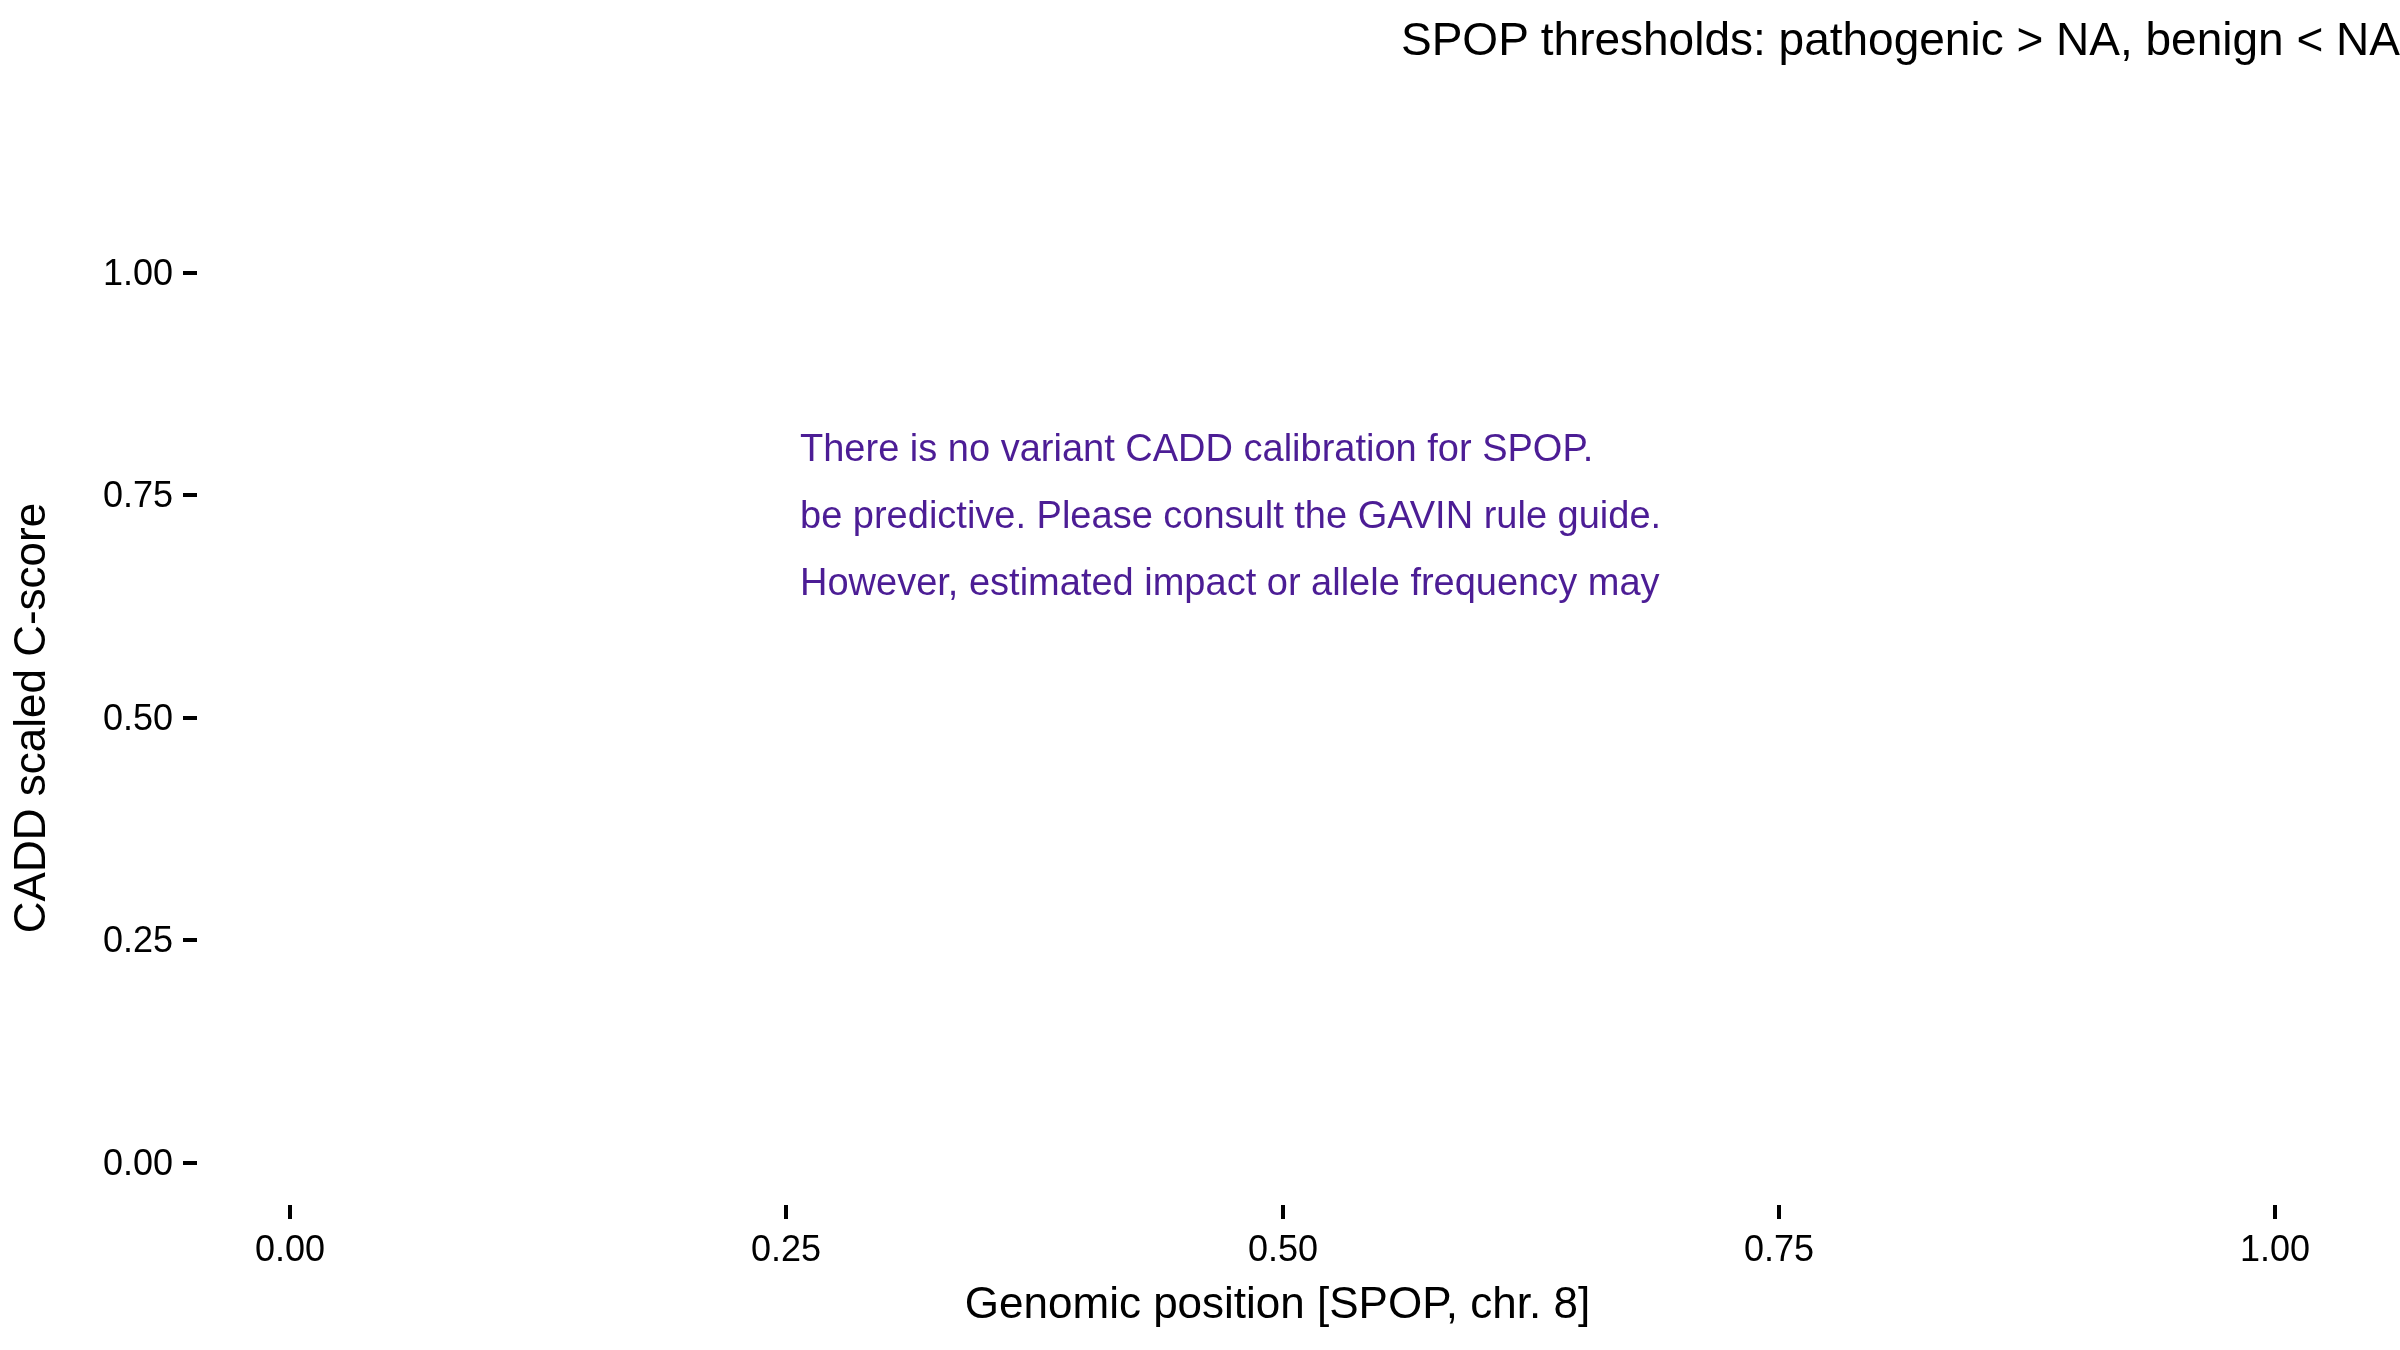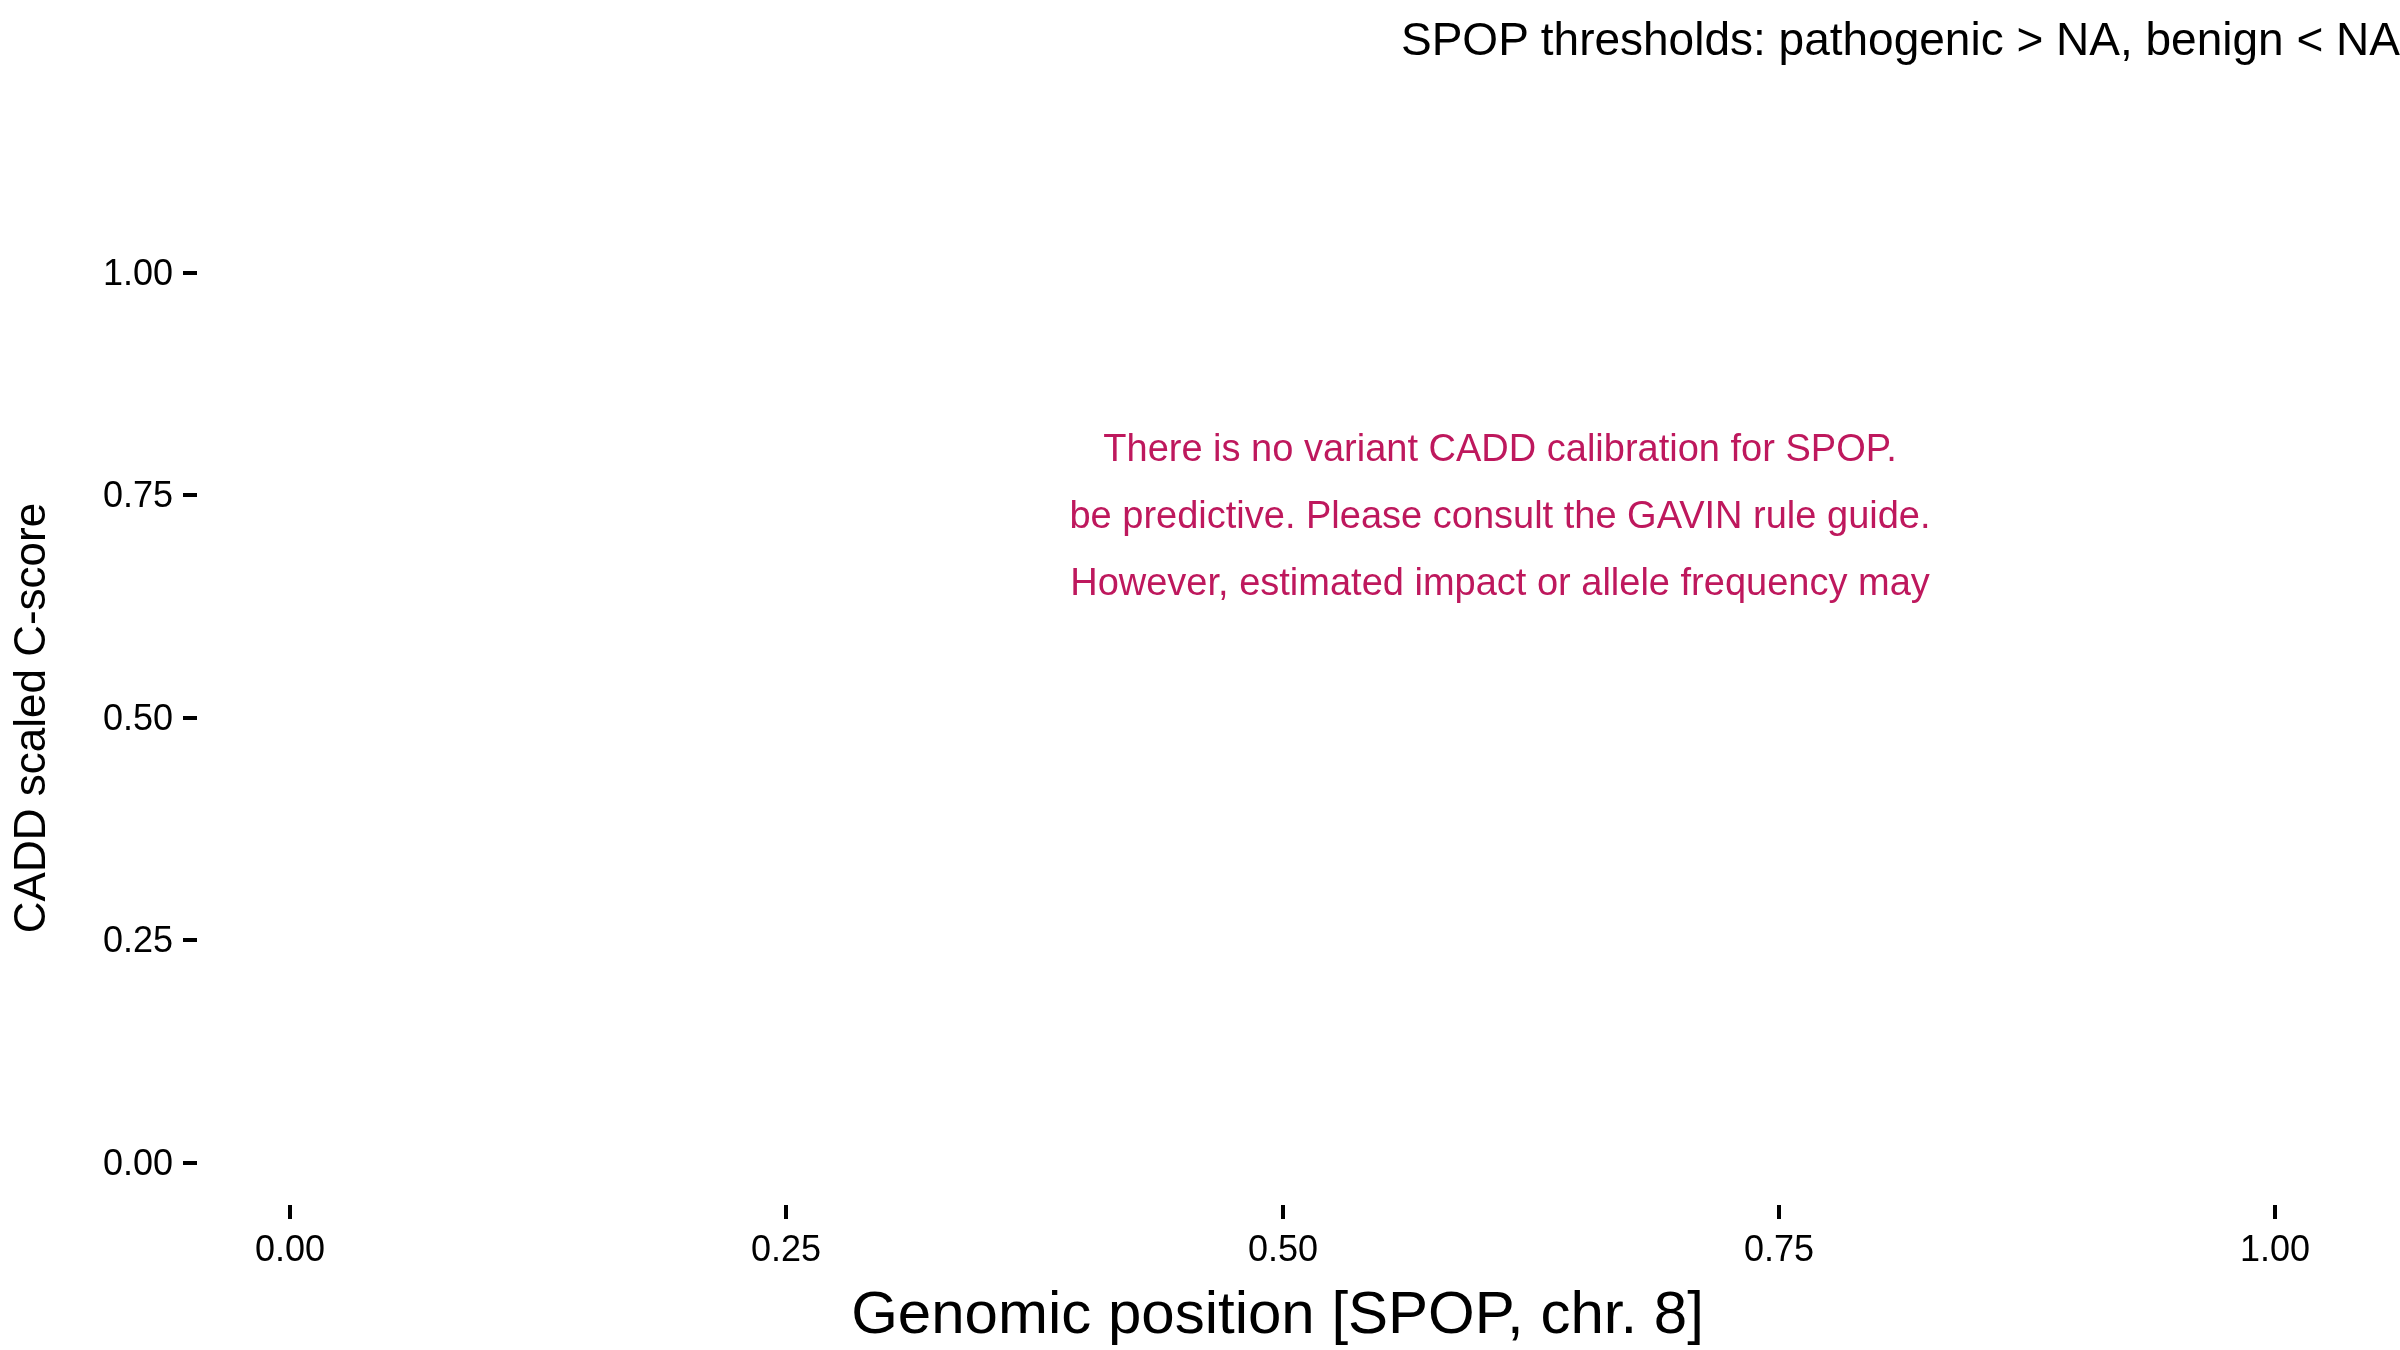--- a/index.html
+++ b/index.html
@@ -41,24 +41,24 @@
     height: 890px;
     background: #ffffff;
   }
 
   
   #panel-annotation {
     position: absolute;
     left: 595px;
     top: 142px;
     width: 1400px;
-    text-align: center;
+    text-align: left;
     font-size: 38px;
     line-height: 67px;
-    color: #be185d;
+    color: #4c1d95;
     white-space: nowrap;
   }
   #panel-annotation .note-line { display: block; }
 
   
   #y-axis-title {
     position: absolute;
     left: 0;
     top: 0;
     width: 60px;
@@ -116,21 +116,21 @@
     line-height: 1;
     margin-top: 12px;
     white-space: nowrap;
   }
   #x-axis-title {
     position: absolute;
     left: 205px;
     top: 1278px;
     width: 2145px;
     text-align: center;
-    font-size: 60px;
+    font-size: 44px;
     white-space: nowrap;
   }
 </style>
 </head>
 <body>
 
 <div id="canvas">
 
   <div id="plot-title">
     <span class="title-line">SPOP thresholds: pathogenic &gt; NA, benign &lt; NA</span>

